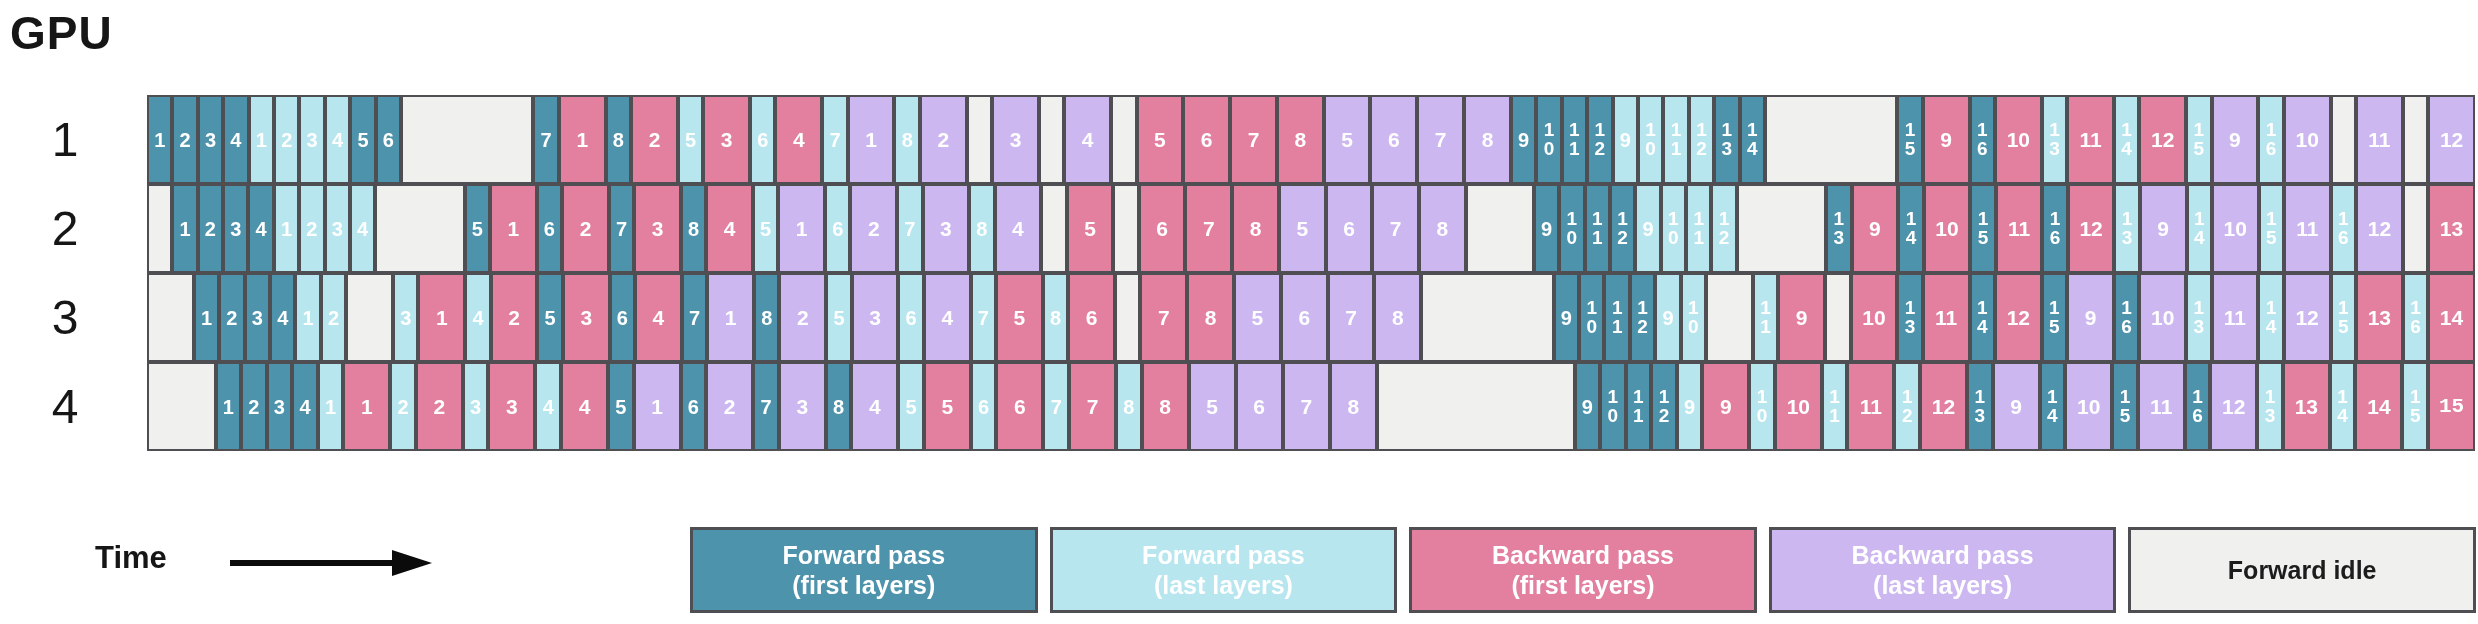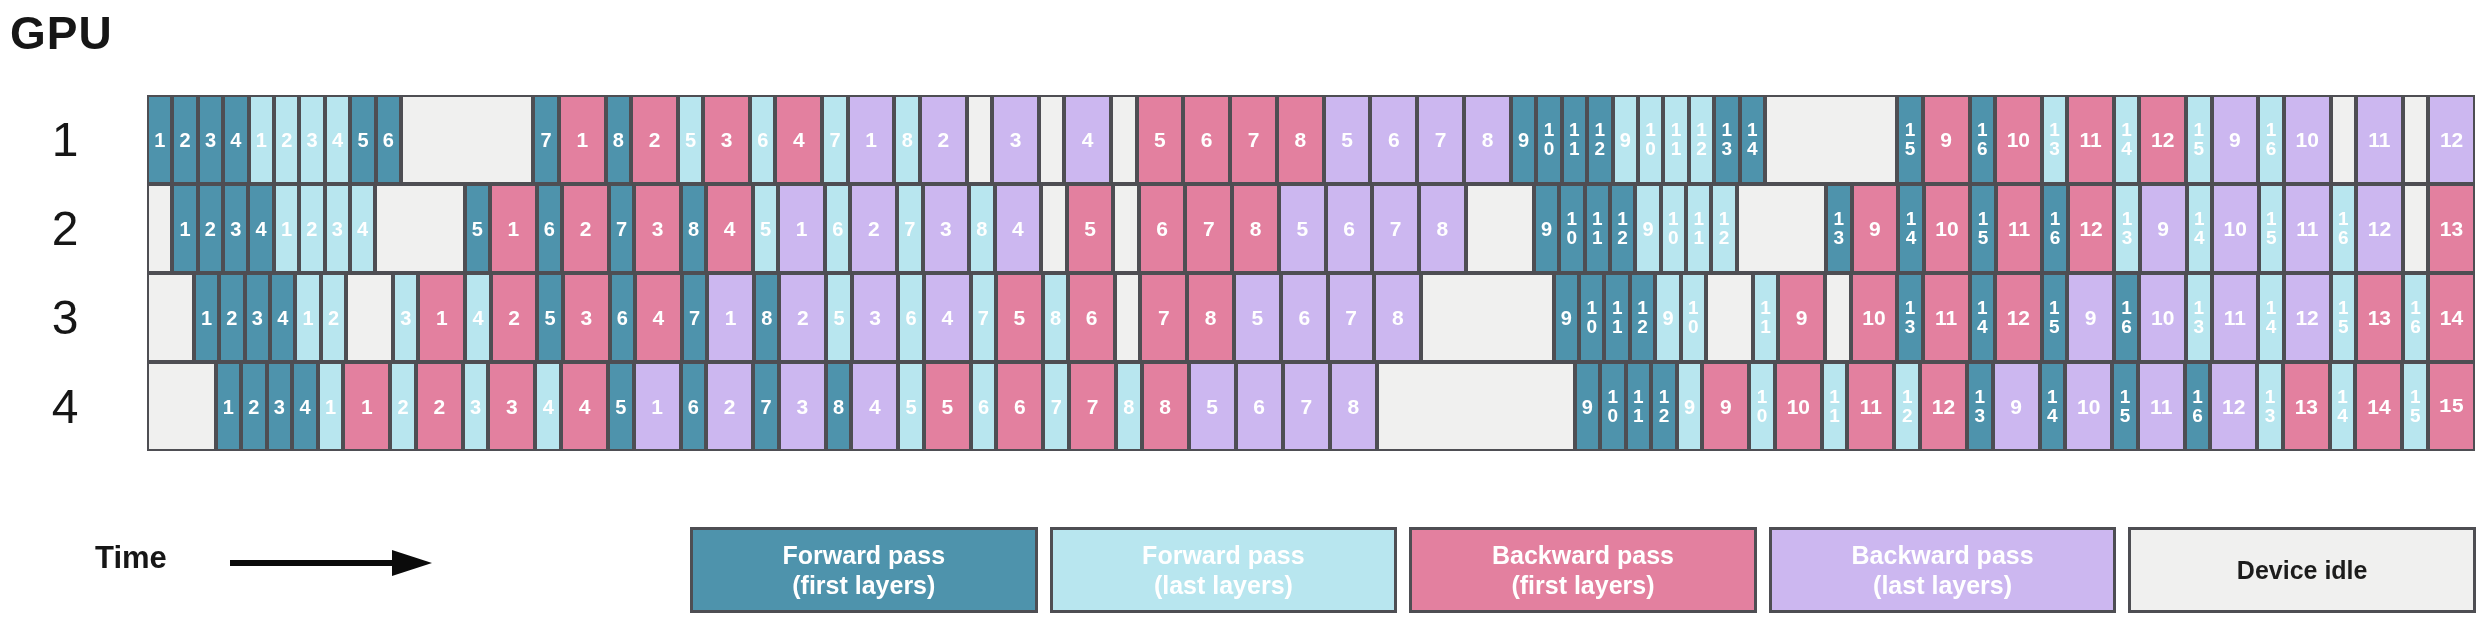--- a/index.html
+++ b/index.html
@@ -490,16 +490,16 @@
   </div>
   <div class="legend-box b1">
     <span>Backward pass</span>
     <span>(first layers)</span>
   </div>
   <div class="legend-box b2">
     <span>Backward pass</span>
     <span>(last layers)</span>
   </div>
   <div class="legend-box idle">
-    <span>Device idle</span>
+    <span>Forward idle</span>
 
   </div>
 </div>
 
 </body></html>

